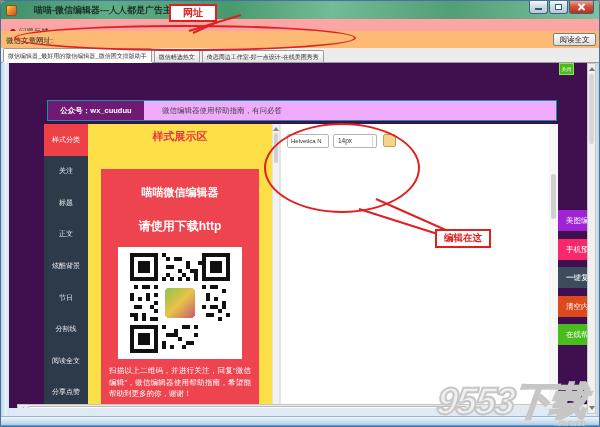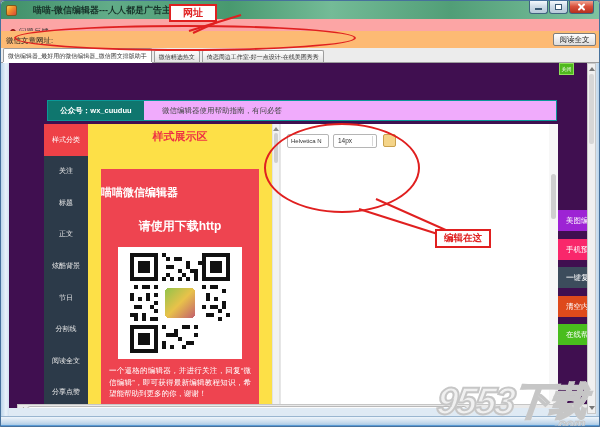--- a/index.html
+++ b/index.html
@@ -7,21 +7,21 @@
   body { font-family:"Liberation Sans", sans-serif; }
   #app { position:relative; width:600px; height:427px; overflow:hidden; background:#e9f1f8;
          border:1px solid #46719c; border-radius:4px 4px 0 0; }
 
   
   .titlebar { position:absolute; left:0; top:0; width:600px; height:18px;
     background:linear-gradient(90deg,#3f8f68 0%,#62ac88 18%,#48996f 38%,#74bb97 55%,#519e77 75%,#7fc3a1 100%);
     border-radius:4px 4px 0 0; display:flex; align-items:center; }
   .app-icon { width:11px; height:11px; margin-left:5px; border-radius:2px;
     background:linear-gradient(135deg,#ffd24a 0%,#f08c2a 45%,#d84a3a 100%); border:1px solid #7a5a20; }
-  .title-text { margin-left:0; font-size:9px; color:#17332a; font-weight:bold; letter-spacing:0;padding-left:16px; }
+  .title-text { margin-left:17px; font-size:9px; color:#17332a; font-weight:bold; letter-spacing:0; }
   .win-controls { position:absolute; right:7px; top:0; display:flex; }
   .win-btn { width:19px; height:13px; border:1px solid #3f637f; border-top:none; border-radius:0 0 3px 3px;
     background:linear-gradient(#f4f9fd,#cfdce8 45%,#b6c9d9); display:flex; align-items:center; justify-content:center; margin-left:1px; }
   .win-btn.close { width:25px; background:linear-gradient(#f0a492,#d9513c 45%,#b5301f); }
   .glyph-min { width:7px; height:2px; background:#3a5possible; background:#3a5a74; margin-top:4px; }
   .glyph-restore { width:7px; height:6px; border:1.5px solid #3a5a74; background:#fff; }
   .glyph-close-a,.glyph-close-b { position:absolute; width:9px; height:2px; background:#fff; border-radius:1px; }
   .glyph-close-a { transform:rotate(45deg); } .glyph-close-b { transform:rotate(-45deg); }
   .close-glyph-wrap { position:relative; width:9px; height:9px; display:flex; align-items:center; justify-content:center; }
 
@@ -60,34 +60,34 @@
     border:1px solid #8fe05a; color:#fff; font-size:5px; line-height:10px; text-align:center; }
 
   .announce-row { position:absolute; left:38px; top:7px; width:510px; height:24px; display:flex; }
   .announce-label { width:34px; background:#56a822; color:#fff; font-size:8.5px; font-weight:bold;
     display:flex; align-items:center; justify-content:center; }
   .announce-text { flex:1; background:#fff; color:#e2e2e2; font-size:7px; line-height:24px;
     padding-left:8px; white-space:nowrap; overflow:hidden; }
 
   .account-row { position:absolute; left:38px; top:37px; width:510px; height:21px; display:flex;
     border:1px solid #0a9898; }
-  .account-label { width:96px; background:#0f766e; color:#fff; font-size:7.5px; font-weight:bold;
+  .account-label { width:96px; background:#701a75; color:#fff; font-size:7.5px; font-weight:bold;
     display:flex; align-items:center; justify-content:center; }
   .account-desc { flex:1; background:#f0abfc; color:#444; font-size:7.5px; line-height:19px; padding-left:18px;
     white-space:nowrap; overflow:hidden; }
 
   .sidebar { position:absolute; left:35px; top:61px; width:44px; height:284px; background:#2c3a49;
     display:flex; flex-direction:column; }
   .side-item { flex:1; display:flex; align-items:center; justify-content:center; font-size:7px; color:#e8e8e8; }
   .side-item.active { background:#ee4147; color:#fff; }
 
   .preview-panel { position:absolute; left:79px; top:61px; width:184px; height:284px; background:#fde047; overflow:hidden; }
   .preview-heading { margin-top:5px; text-align:center; font-size:11px; font-weight:bold; color:#ee3344; }
   .style-card { position:absolute; left:13px; top:45px; width:158px; height:239px; background:#ee4450; overflow:hidden; }
-  .card-title { margin-top:16px; text-align:left; color:#fff; font-weight:bold; font-size:11px; }
+  .card-title { margin-top:16px; text-align:center; color:#fff; font-weight:bold; font-size:11px; }
   .card-subtitle { margin-top:18px; text-align:center; color:#fff; font-weight:bold; font-size:12px; }
   .qr-box { width:124px; height:112px; background:#fff; margin:12px auto 0;
     display:flex; align-items:center; justify-content:center; }
   .card-caption { margin-top:6px; padding:0 8px; color:#fff; font-size:7.5px; line-height:1.55; text-align:justify; }
 
   .preview-scrollbar { position:absolute; left:263px; top:61px; width:8px; height:284px; background:#f2f2f2;
     border-left:1px solid #e2e2e2; border-right:1px solid #e2e2e2; }
   .psb-up { width:0; height:0; border-left:3px solid transparent; border-right:3px solid transparent;
     border-bottom:4px solid #8a8a8a; margin:3px auto 2px; }
   .psb-thumb { width:4px; height:30px; background:#cfcfcf; border-radius:2px; margin:0 auto; }
@@ -308,21 +308,21 @@
                   <rect x="12" y="21" width="1" height="1"></rect>
                   <rect x="14" y="22" width="2" height="1"></rect>
                   <rect x="16" y="20" width="1" height="1"></rect>
                   <rect x="10" y="23" width="1" height="1"></rect>
                   <rect x="13" y="23" width="1" height="1"></rect>
                   <rect x="16" y="18" width="1" height="1"></rect>
               </g>
               <rect x="8.5" y="8.5" width="8" height="8" rx="1" fill="url(#av)" stroke="#fff" stroke-width="0.6"></rect>
             </svg>
           </div>
-          <div class="card-caption">一个逼格的编辑器，并进行关注，回复“微信编辑”，即可获得最新编辑教程知识，希望能帮助到更多的你，谢谢！</div>
+          <div class="card-caption">扫描以上二维码，并进行关注，回复“微信编辑”，微信编辑器使用帮助指南，希望能帮助到更多的你，谢谢！</div>
         </div>
       </div>
 
       <div class="preview-scrollbar">
         <div class="psb-up"></div>
         <div class="psb-thumb"></div>
       </div>
 
       <div class="editor-panel">
         <div class="editor-toolbar">

